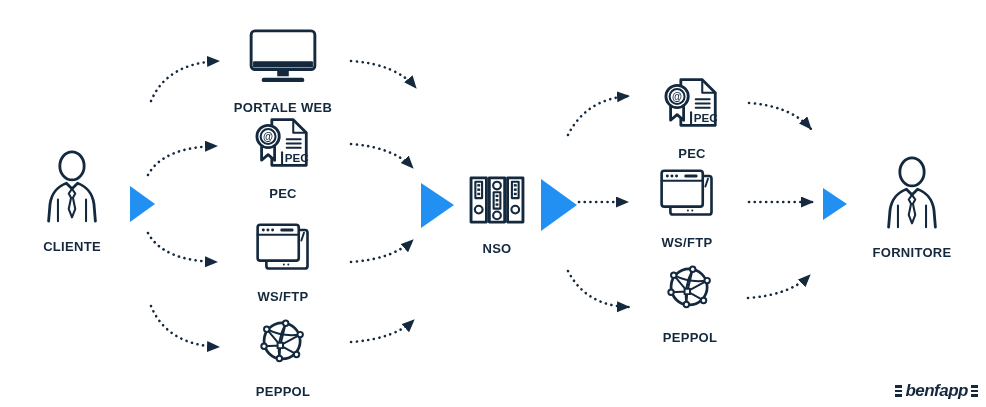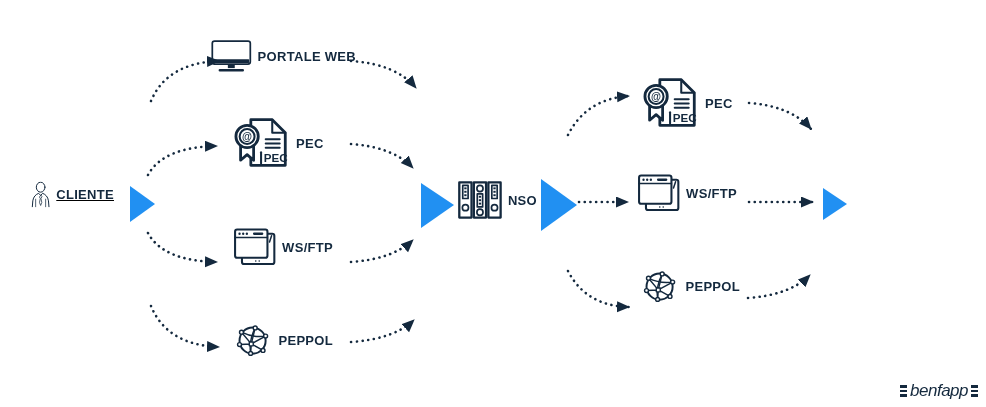--- a/index.html
+++ b/index.html
@@ -1,43 +1,43 @@
 <!DOCTYPE html>
 <html style="--ink: #14293E; --accent: #2190F2; --background: #FFFFFF;"><head>
 <meta charset="utf-8">
 <style>
   :root { --ink:#14293E; --accent:#2190F2; --background:#FFFFFF; }
   html,body { margin:0; padding:0; background:#e8e8e8; font-family:"Liberation Sans", sans-serif; }
   .canvas { position:relative; width:986px; height:407px; background:var(--background); overflow:hidden; }
   .overlay { position:absolute; left:0; top:0; width:986px; height:407px; z-index:1; pointer-events:none; }
-  .node { position:absolute; z-index:2; display:flex; flex-direction:row; align-items:center; gap:5px; }
+  .node { position:absolute; z-index:2; display:flex; flex-direction:column; align-items:center; gap:16px; }
   .label { font-size:13px; font-weight:bold; letter-spacing:.3px; color:var(--ink); white-space:nowrap; text-align:center; }
   
-  .n-cliente   { left:30px;  top:158px; width:84px;text-decoration:underline; }
+  .n-cliente   { left:30px;  top:150px; width:84px; }
   .n-portale   { left:210px; top:28px;  width:146px; }
   .n-pec-in    { left:233px; top:116px; width:100px; }
   .n-wsftp-in  { left:233px; top:222px; width:100px; }
   .n-peppol-in { left:233px; top:312px; width:100px; }
   .n-nso       { left:457px; top:175px; width:80px;justify-content:flex-end; }
   .n-pec-out   { left:642px; top:76px;  width:100px; }
   .n-wsftp-out { left:637px; top:168px; width:100px; }
   .n-peppol-out{ left:640px; top:258px; width:100px; }
   .n-fornitore { left:870px; top:156px; width:84px; }
   
   .sk  { stroke:var(--ink); fill:none; stroke-width:3;   stroke-linecap:round; stroke-linejoin:round; }
   .sk2 { stroke:var(--ink); fill:none; stroke-width:2.2; stroke-linecap:round; stroke-linejoin:round; }
   .skw { stroke:var(--ink); fill:#fff; stroke-width:3;   stroke-linecap:round; stroke-linejoin:round; }
   .skw2{ stroke:var(--ink); fill:#fff; stroke-width:2.2; stroke-linecap:round; stroke-linejoin:round; }
   .fl  { fill:var(--ink); stroke:none; }
   .svgtxt { fill:var(--ink); font-family:"Liberation Sans", sans-serif; font-weight:bold; }
   .dot { stroke:var(--ink); stroke-width:2.6; stroke-dasharray:0.1 5.6; stroke-linecap:round; fill:none; marker-end:url(#ah); }
   .tri { fill:var(--accent); stroke:none; }
   
   .logo { position:absolute; right:8px; bottom:6px; z-index:2; display:flex; align-items:center; gap:3px; }
-  .logo-text { font-size:17px; font-weight:normal; font-style:italic; color:var(--ink); letter-spacing:-.5px; }
+  .logo-text { font-size:17px; font-weight:bold; font-style:italic; color:var(--ink); letter-spacing:-.5px; }
   .bars { display:flex; flex-direction:column; gap:2px; }
   .bars i { display:block; width:7px; height:2.5px; background:var(--ink); }
 </style>
 </head>
 <body>
 
 <div class="canvas">
 
   <svg width="0" height="0" style="position:absolute" aria-hidden="true">
     <defs>
@@ -194,20 +194,26 @@
     <div class="label">WS/FTP</div>
   </div>
 
   <div class="node n-peppol-out">
     <svg width="56" height="56" viewBox="0 0 62 62">
         <use href="#sym-network"></use>
       </svg>
     <div class="label">PEPPOL</div>
   </div>
 
+  <div class="node n-fornitore">
+    <svg width="60" height="73" viewBox="0 0 64 78">
+        <use href="#sym-businessman"></use>
+      </svg>
+    <div class="label">FORNITORE</div>
+  </div>
 
   <div class="logo">
     <span class="bars">
         <i></i>
         <i></i>
         <i></i>
       </span>
     <span class="logo-text">benfapp</span>
     <span class="bars">
         <i></i>

